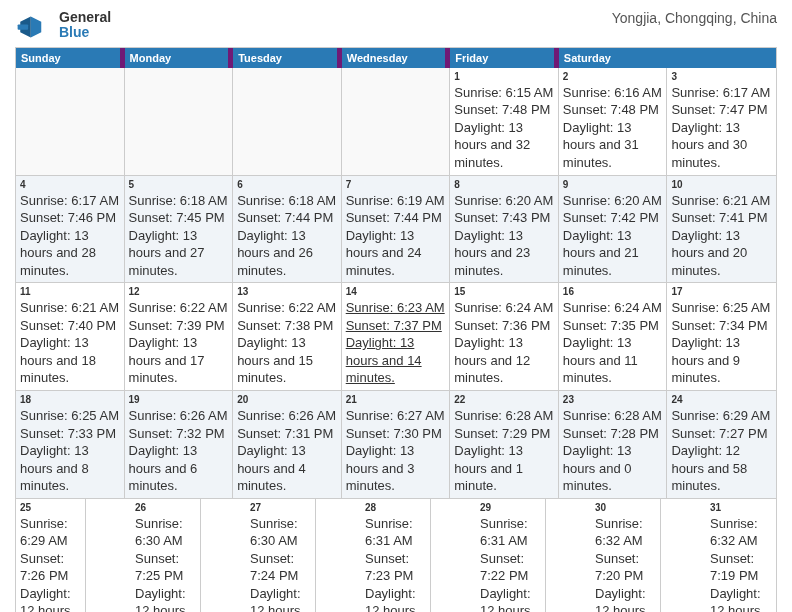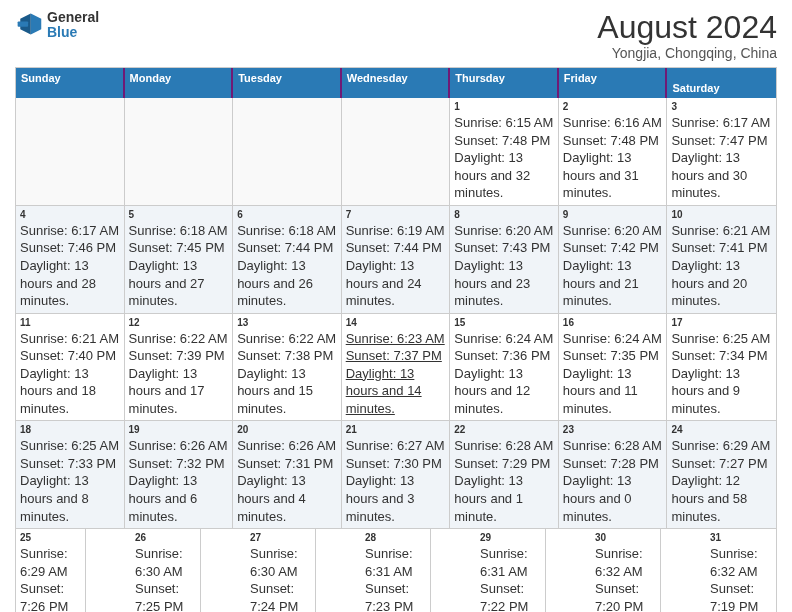--- a/index.html
+++ b/index.html
@@ -18,22 +18,22 @@
       flex-direction: column;
     }
     .header {
       display: flex;
       justify-content: space-between;
       align-items: flex-start;
       margin-bottom: 6px;
     }
     .logo {
       display: flex;
-      align-items: flex-start;
-      gap: 4px;
+      align-items: flex-end;
+      gap: 16px;
     }
     .logo-text {
       font-size: 14px;
       font-weight: bold;
       color: #333;
       line-height: 1.1;
     }
     .logo-icon {
       width: 28px;
       height: 28px;
@@ -61,23 +61,23 @@
       display: grid;
       grid-template-columns: repeat(7, 1fr);
       background: #2a7ab5;
     }
     .cal-header-cell {
       color: #fff;
       font-size: 11px;
       font-weight: bold;
       padding: 4px 5px;
       text-align: left;
-      border-right: 2px solid #701a75;
-    }
-    .cal-header-cell:last-child { border-right: none; margin-top: 10px; }
+      border-right: 5px solid #701a75;
+    }
+    .cal-header-cell:last-child { border-right: none; }
     .cal-body {
       flex: 1;
       display: flex;
       flex-direction: column;
     }
     .cal-row {
       display: grid;
       grid-template-columns: repeat(7, 1fr);
       flex: 1;
       border-bottom: 1px solid #ccc;
@@ -122,32 +122,30 @@
         <polygon points="18,4 30,10 30,22 18,28" fill="#2a7ab5"></polygon>
         <polygon points="18,4 18,28 6,22 6,10" fill="#1a5a8a"></polygon>
         <rect x="3" y="13" width="12" height="6" fill="#2a7ab5" rx="1"></rect>
       </svg>
       <div class="logo-text">
         <div>General</div>
         <div style="color:#2a7ab5;">Blue</div>
       </div>
     </div>
     <div class="title-block">
-      <div class="main-title">August 2024</div>
       <div class="subtitle">Yongjia, Chongqing, China</div>
     </div>
   </div>
 
   <div class="calendar">
     <div class="cal-header">
       <div class="cal-header-cell">Sunday</div>
       <div class="cal-header-cell">Monday</div>
       <div class="cal-header-cell">Tuesday</div>
       <div class="cal-header-cell">Wednesday</div>
-      <div class="cal-header-cell">Thursday</div>
       <div class="cal-header-cell">Friday</div>
       <div class="cal-header-cell">Saturday</div>
     </div>
     <div class="cal-body" id="cal-body">
     <div class="cal-row">
           <div class="cal-cell empty"></div>
           <div class="cal-cell empty"></div>
           <div class="cal-cell empty"></div>
           <div class="cal-cell empty"></div>
           <div class="cal-cell">

